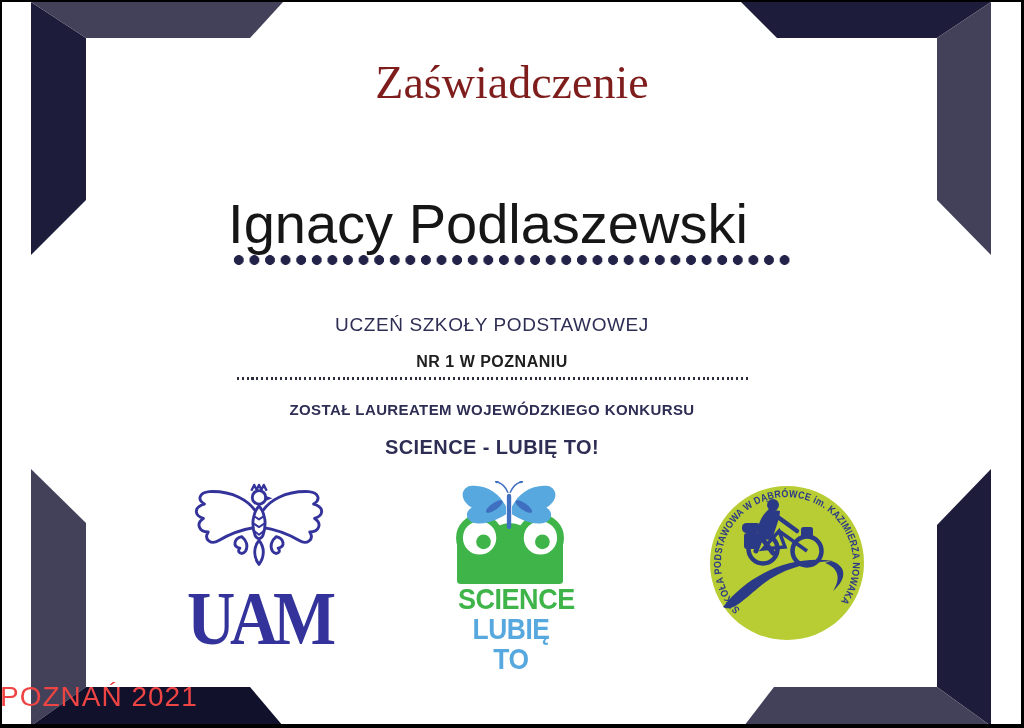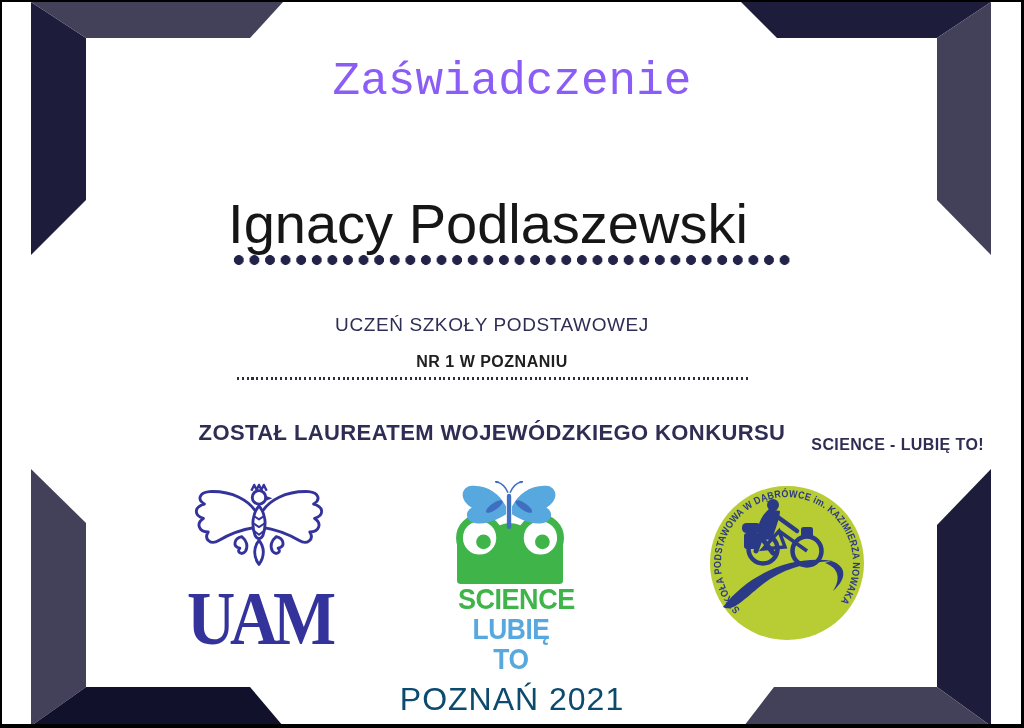--- a/index.html
+++ b/index.html
@@ -12,43 +12,43 @@
   .edge{position:absolute;background:#000;}
   .edge-top{top:0;left:0;width:1024px;height:2px;}
   .edge-left{top:0;left:0;width:2px;height:728px;}
   .edge-right{top:0;right:0;width:3px;height:728px;}
   .edge-bottom{bottom:0;left:0;width:1024px;height:4px;}
 
   .corner-svg{position:absolute;top:0;left:0;width:1024px;height:728px;pointer-events:none;}
 
   .title{
     top:56px;left:0;width:1024px;text-align:center;
-    font-family:Liberation Mono, monospace;font-size:46px;color:#8b5cf6;
+    font-family:Liberation Serif, serif;font-size:46px;color:#7f1d1d;
   }
   .name{
     top:196px;left:0;width:976px;text-align:center;
     font-size:56px;color:#161616;line-height:1.0;
   }
   .name-dots{
     top:254px;left:231px;width:562px;height:12px;
     background-image:radial-gradient(circle,#23234a 4.6px,rgba(0,0,0,0) 5.2px);
     background-size:15.6px 12px;background-repeat:repeat-x;
   }
   .mid{left:0;width:984px;text-align:center;color:#2e2e55;}
   .student-line{top:314px;font-size:19px;font-weight:400;letter-spacing:.6px;}
   .school-line{top:353px;font-size:16px;font-weight:700;color:#202020;letter-spacing:.5px;}
   .fine-dotline{
     top:377px;left:237px;width:514px;height:2.6px;
     background:repeating-linear-gradient(90deg,#2d2d40 0 2.1px,rgba(0,0,0,0) 2.1px 4.8px);
   }
-  .award1{top:420px;font-size:22px;font-weight:700;letter-spacing:.4px;}
-  .award2{top:436px;font-size:16px;font-weight:700;letter-spacing:.4px;text-align:right;}
+  .award1{top:401px;font-size:15px;font-weight:700;letter-spacing:.4px;}
+  .award2{top:436px;font-size:20px;font-weight:700;letter-spacing:.4px;}
   .footer-line{
-    top:681px;left:0;width:1024px;text-align:center;
-    font-size:32px;color:#0c4a6e;letter-spacing:1px;
+    top:681px;left:0;width:1024px;
+    font-size:28px;color:#ef4444;letter-spacing:1px;
   }
   .uam-label{
     top:584px;left:176px;width:166px;text-align:center;
     font-family:"Liberation Serif",serif;font-weight:bold;font-size:76px;line-height:0.92;
     letter-spacing:-6px;color:#33339b;transform:scaleX(0.88);transform-origin:50% 0;
   }
   .sci-line1{
     top:584px;left:452px;width:118px;text-align:center;
     font-size:30px;font-weight:700;color:#3eb449;line-height:1.0;
     transform:scaleX(0.9);transform-origin:50% 0;letter-spacing:-0.5px;

